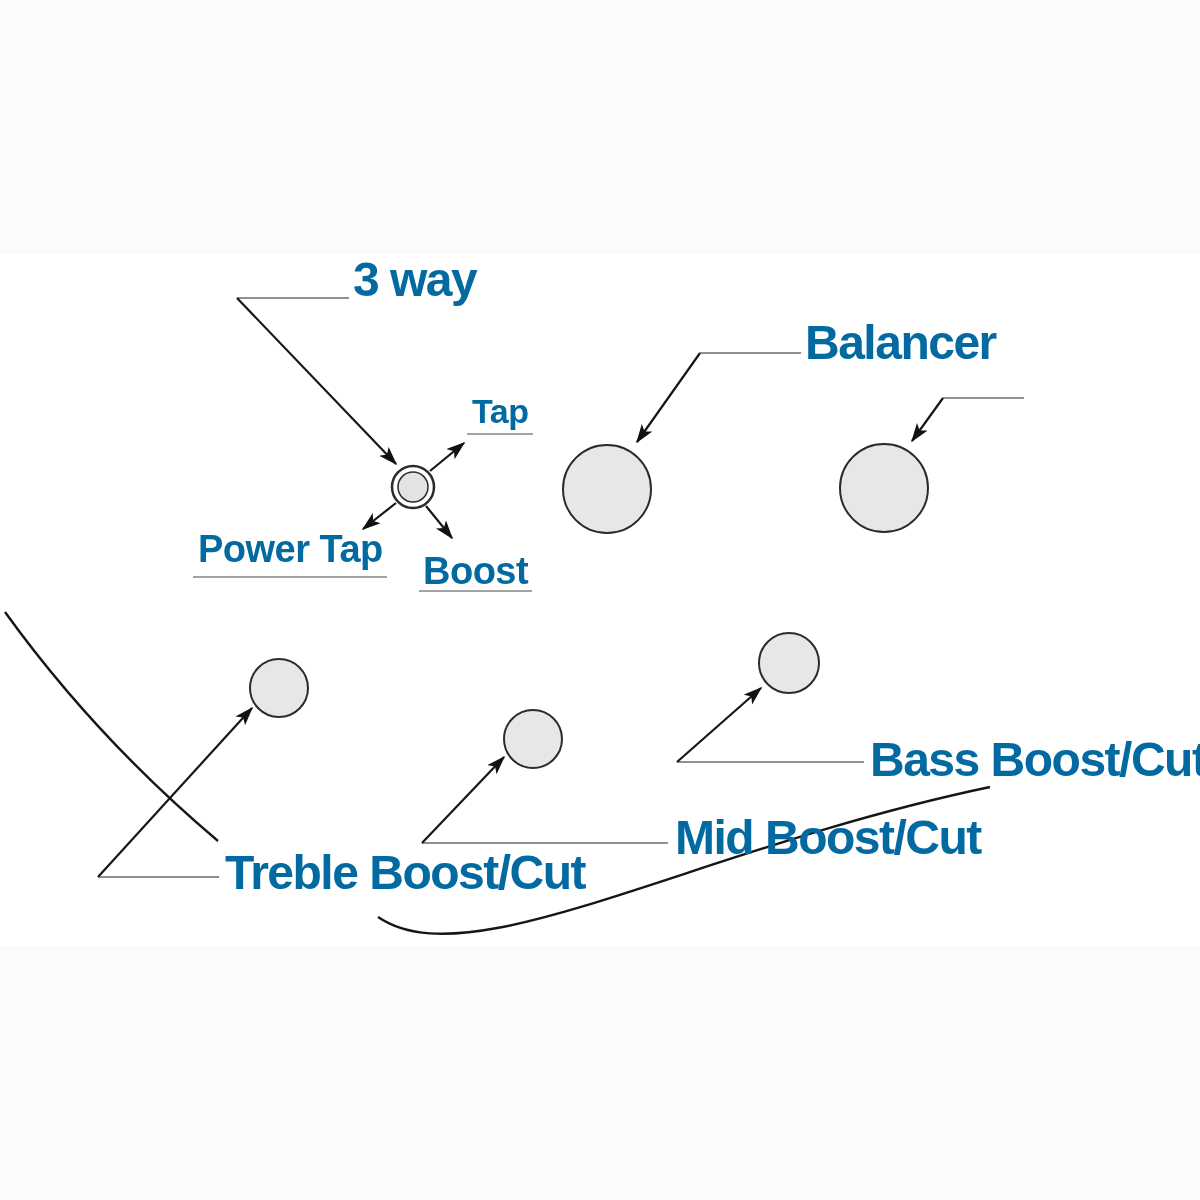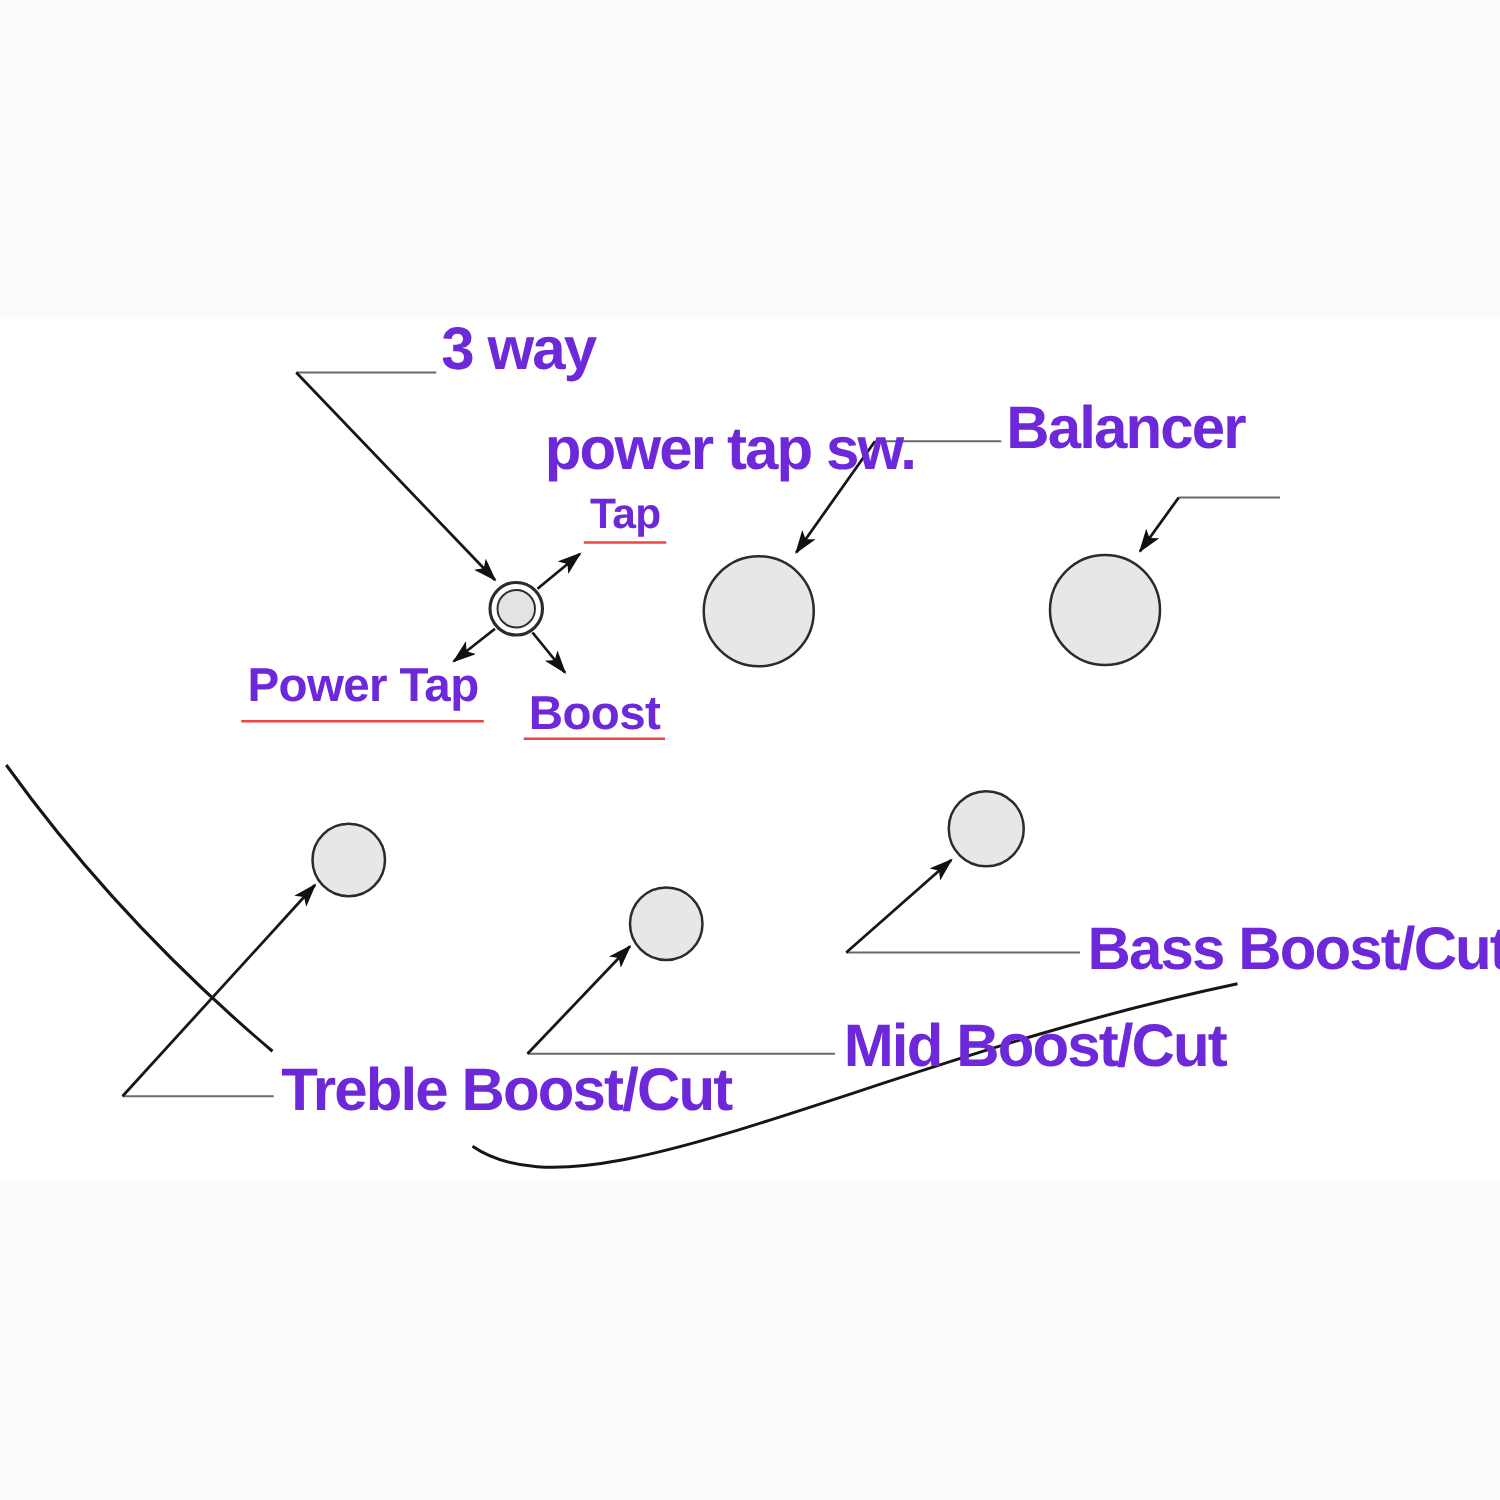--- a/index.html
+++ b/index.html
@@ -6,28 +6,28 @@
   .canvas{
     position:relative;width:1200px;height:1200px;overflow:hidden;
     background:#ffffff;
     font-family:"Liberation Sans","DejaVu Sans",sans-serif;
   }
   .band{position:absolute;left:0;width:1200px;background:#fbfbfb;}
   .band.top{top:0;height:254px;}
   .band.bottom{top:946px;height:254px;}
   .svg-layer{position:absolute;left:0;top:0;width:1200px;height:1200px;}
   .lbl{
-    position:absolute;color:#6d28d9;font-weight:700;white-space:pre;
+    position:absolute;color:#0369a1;font-weight:700;white-space:pre;
     line-height:1;
   }
   .lbl.big{font-size:48px;letter-spacing:-1.5px;}
   .lbl.small{font-size:38px;letter-spacing:-0.5px;}
   .lbl.tiny{font-size:34px;letter-spacing:-0.5px;}
   .lbl.two-line{line-height:40px;}
-  .underlined{border-bottom:2px solid #ef4444;}
+  .underlined{border-bottom:2px solid #a3a3a3;}
 </style>
 </head>
 <body>
 
 <div class="canvas">
 
   <div class="band top"></div>
   <div class="band bottom"></div>
 
   <svg class="svg-layer" viewBox="0 0 1200 1200" xmlns="http://www.w3.org/2000/svg">
@@ -71,21 +71,21 @@
         <circle cx="789" cy="663" r="30" fill="#e7e7e7" stroke="#2b2b2b" stroke-width="2"></circle>
       </g>
 
     <g id="switch-layer">
         <circle cx="413" cy="487" r="21" fill="#ffffff" stroke="#2b2b2b" stroke-width="2.5"></circle>
         <circle cx="413" cy="487" r="15" fill="#e3e3e3" stroke="#2b2b2b" stroke-width="1.5"></circle>
       </g>
   </svg>
 
   <div class="lbl big two-line" style="left:353px;top:260px;"><span>3 way</span><br>
-       <span>power tap sw.</span></div>
+       </div>
 
   <div class="lbl tiny underlined" style="left:467px;top:394px;padding:0 5px 5px;">Tap</div>
 
   <div class="lbl small underlined" style="left:193px;top:530px;padding:0 4px 8px 5px;text-align:right;">Power Tap</div>
 
   <div class="lbl small underlined" style="left:419px;top:552px;padding:0 4px 0 4px;">Boost</div>
 
   <div class="lbl big" style="left:805px;top:319px;">Balancer</div>
 
 

